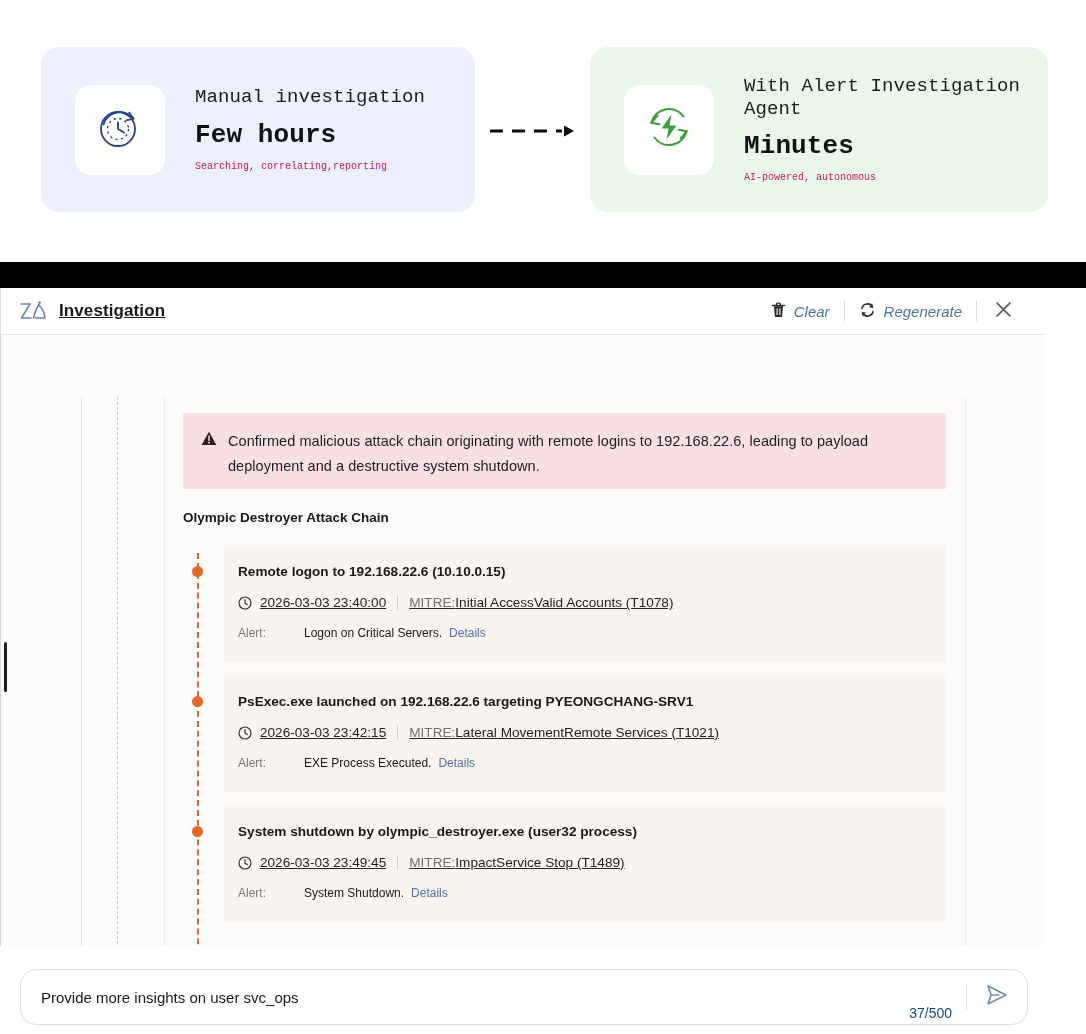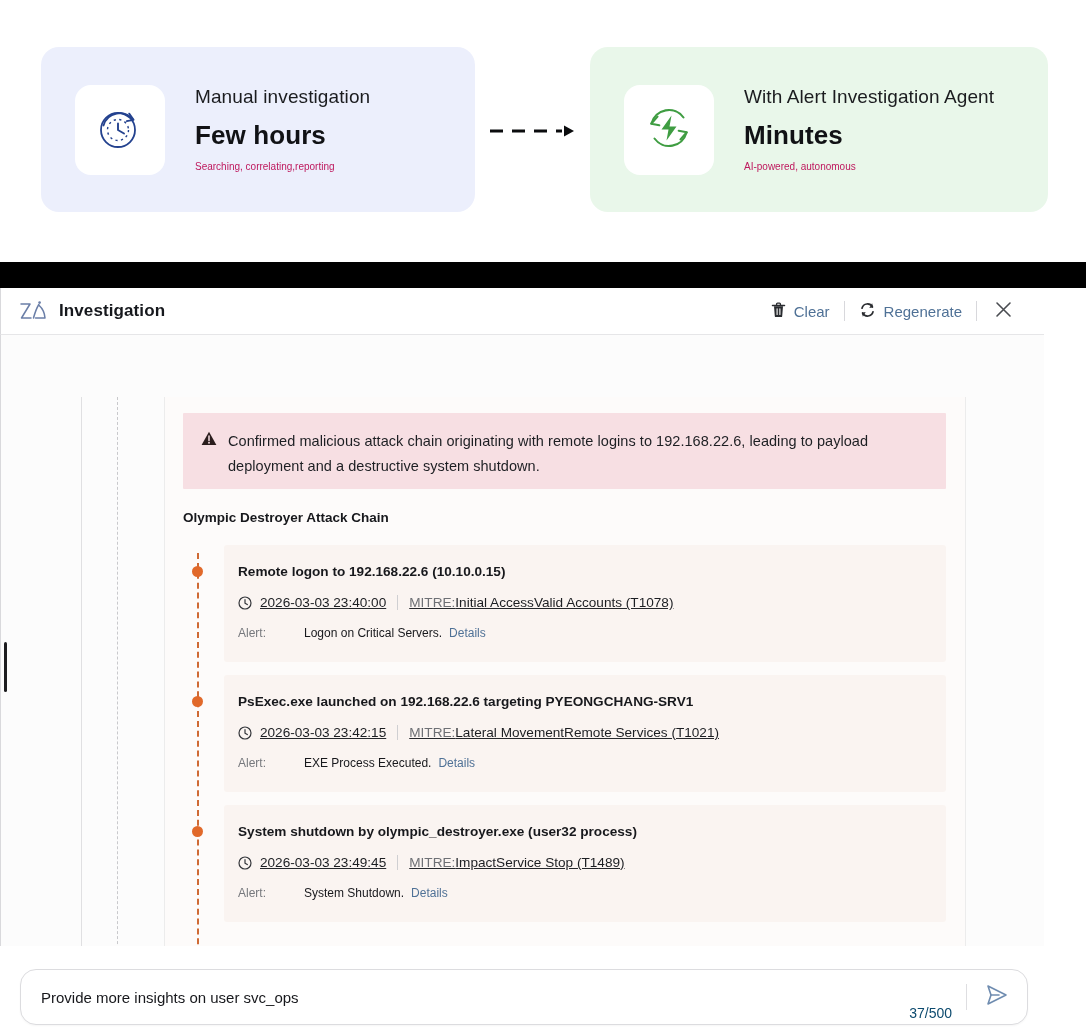--- a/index.html
+++ b/index.html
@@ -8,20 +8,21 @@
     background: #ffffff;
     font-family: "Liberation Sans", sans-serif;
     overflow: hidden;
   }
 
   
   .compare-strip {
     position: absolute; left: 0; top: 0;
     width: 996px; height: 262px;
     background: #ffffff;
+    font-family: Liberation Mono, monospace;
   }
   .cmp-card {
     position: absolute; top: 47px;
     height: 165px;
     border-radius: 18px;
     display: flex; align-items: center;
     padding-left: 34px;
   }
   .cmp-card.manual { left: 41px; width: 434px; background: #eceffc; }
   .cmp-card.agent  { left: 590px; width: 458px; background: #e9f7ea; }
@@ -67,30 +68,31 @@
     width: 1044px; height: 47px;
     background: #ffffff;
     border-bottom: 1px solid #e6e6e8;
     border-left: 1px solid #d9d9dc;
     display: flex; align-items: center;
   }
   .hdr-left { display: flex; align-items: center; margin-left: 18px; }
   .hdr-logo { width: 28px; height: 22px; flex: 0 0 auto; }
   .hdr-title {
     margin-left: 12px; font-size: 17px; font-weight: 700;
-    color: #16181d; letter-spacing: .1px;
+    color: #16181d; letter-spacing: .1px; text-decoration: underline;
   }
   .hdr-right {
     margin-left: auto; display: flex; align-items: center;
     margin-right: 20px; gap: 0;
   }
   .hdr-action {
     display: flex; align-items: center; gap: 8px;
     color: #4a6d94; font-size: 15px; cursor: pointer;
     padding: 0 14px;
+    font-style: italic;
   }
   .hdr-action .lbl { color: #4f7196; }
   .hdr-div { width: 1px; height: 20px; background: #d8d8dc; }
   .hdr-close { padding: 0 12px 0 18px; cursor: pointer; display:flex; align-items:center;}
 
   
   .panel-body {
     position: absolute; left: 0; top: 47px;
     width: 1044px; height: 611px;
     background: #fcfcfc;

